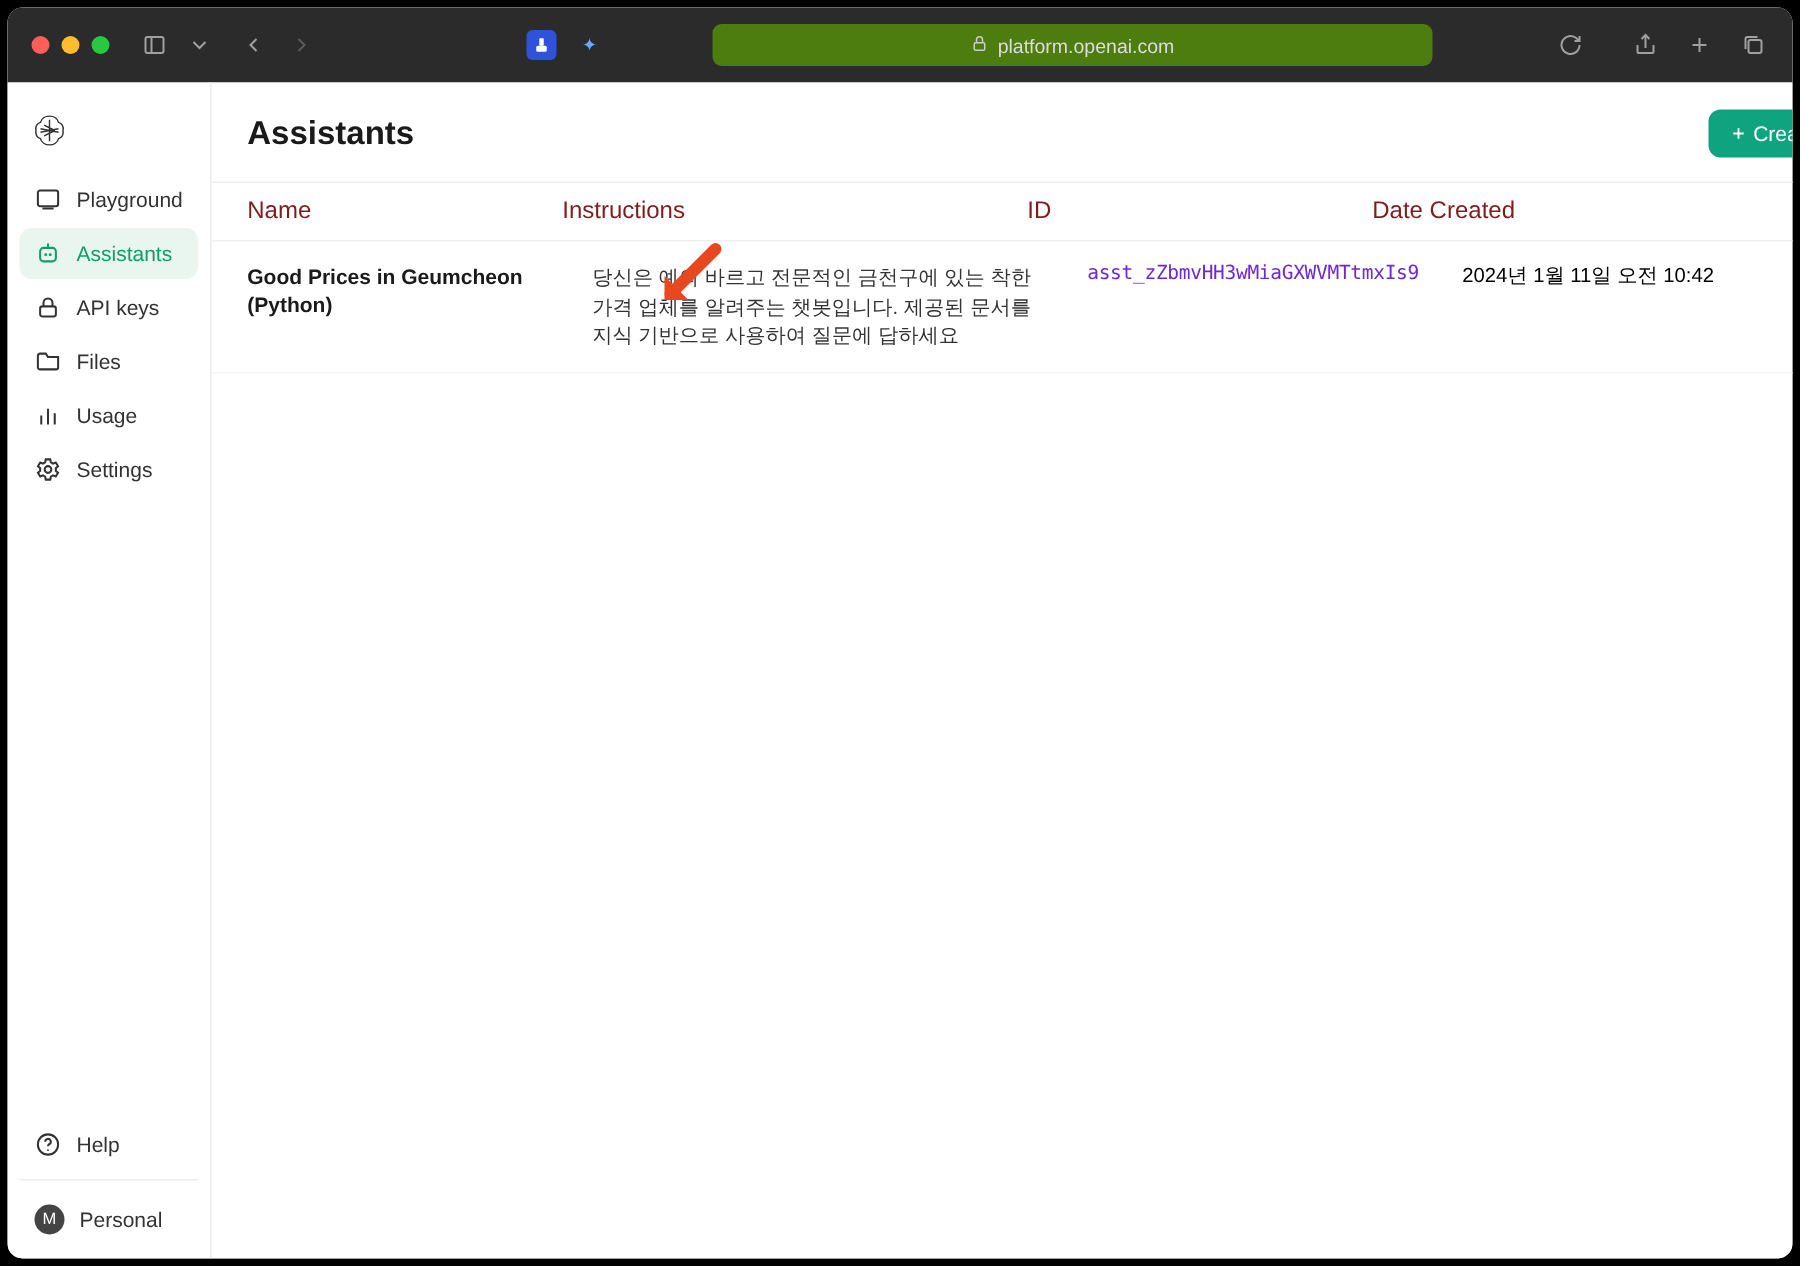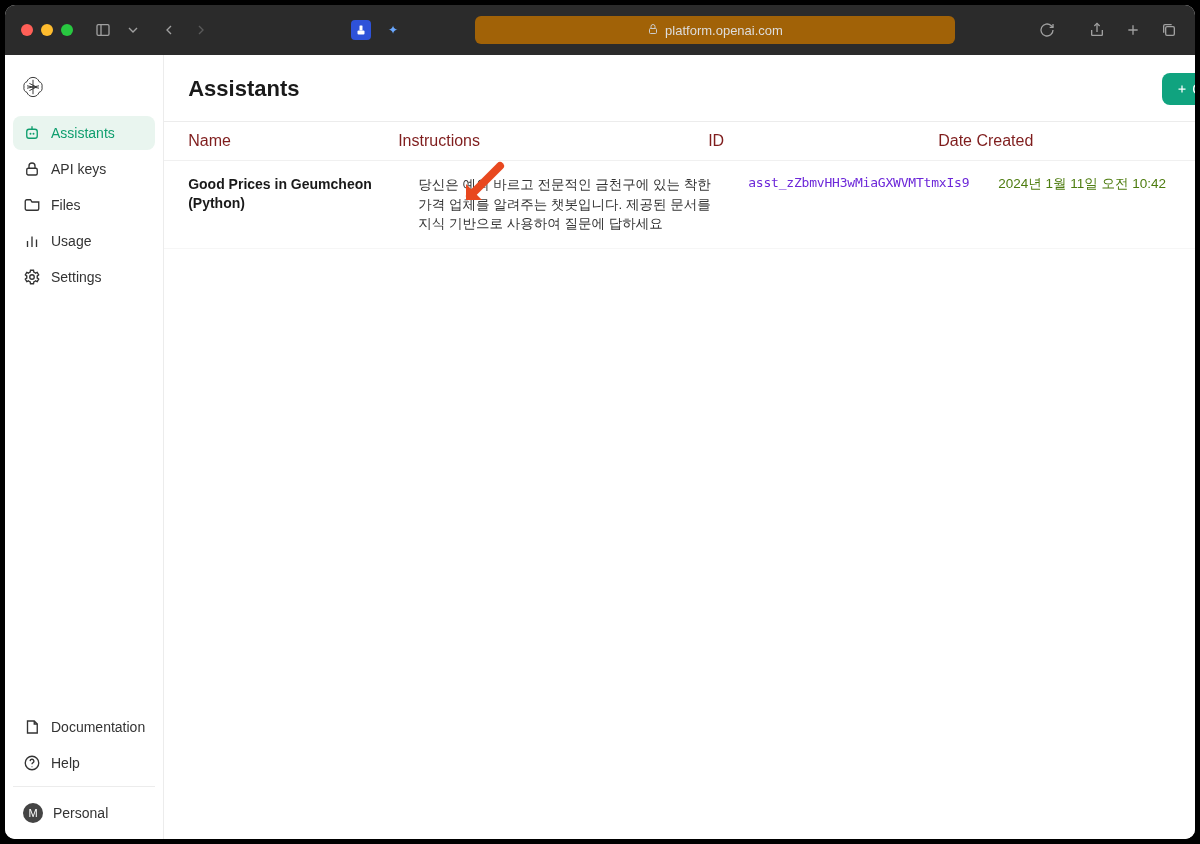--- a/index.html
+++ b/index.html
@@ -36,21 +36,21 @@
 .dot.red { background: #ff5f57; }
 .dot.yellow { background: #febc2e; }
 .dot.green { background: #28c840; }
 .chrome-icon { width: 20px; height: 20px; display:flex; align-items:center; justify-content:center; color:#a0a0a0; }
 .chrome-icon svg { width: 16px; height: 16px; stroke: currentColor; fill:none; stroke-width:2; }
 .nav-arrows { display:flex; gap:12px; margin-left:6px; margin-right: 20px;}
 .addr-wrap { flex:1; display:flex; justify-content:center;}
 .addr {
   width: 480px;
   height: 28px;
-  background: #a16207;
+  background: #4d7c0f;
   border-radius: 6px;
   display: flex;
   align-items: center;
   justify-content: center;
   gap: 6px;
   color: #ddd;
   font-size: 13px;
 }
 .addr .lock { font-size: 11px; }
 .right-chrome { display:flex; gap:16px; margin-left:20px; }
@@ -134,21 +134,21 @@
   padding: 14px 24px;
   font-size: 14px;
   color:#1a1a1a;
   align-items:flex-start;
   border-bottom:1px solid #f6f6f6;
   gap:20px;
 }
 .trow .name-cell { font-weight:600; line-height:1.35; padding-right:10px;}
 .trow .instr-cell { color:#333; line-height:1.45; font-size:13.5px; padding-right:14px;}
 .trow .id-cell { font-family: ui-monospace, SFMono-Regular, Menlo, monospace; font-size:13px; color:#6d28d9; letter-spacing:-0.2px; white-space:nowrap; overflow:hidden; text-overflow:ellipsis;}
-.trow .date-cell { font-size:13.5px; color:#4d7c0f; }
+.trow .date-cell { font-size:13.5px; color:#000000; }
 .row-menu { color:#777; cursor:pointer; display:flex; justify-content:center;}
 .row-menu svg {width:16px; height:4px;}
 
 
 .arrow {
   position:absolute;
   left: 296px;
   top: 105px;
   width: 46px;
   height: 46px;
@@ -243,20 +243,29 @@
   <div class="app">
 
     <div class="sidebar">
       <div class="logo-row">
         <svg viewBox="0 0 40 40" fill="none" stroke="#333" stroke-width="1.6">
           <path d="M20 4c5 0 9 3 10 7 4 1 6 5 5 9 1 4-1 8-5 9-1 4-5 7-10 7-5 0-9-3-10-7-4-1-6-5-5-9-1-4 1-8 5-9 1-4 5-7 10-7z"></path>
           <path d="M14 14l12 6M14 26l12-6M20 8v24M10 18l20 4M10 22l20-4"></path>
         </svg>
       </div>
       <div class="nav">
+        <div class="nav-item">
+          <span class="icon">
+              <svg viewBox="0 0 24 24">
+                <rect x="3" y="4" width="18" height="14" rx="2"></rect>
+                <line x1="7" y1="20" x2="17" y2="20"></line>
+              </svg>
+            </span>
+          <span>Playground</span>
+        </div>
         <div class="nav-item active">
           <span class="icon">
               <svg viewBox="0 0 24 24">
                 <rect x="5" y="7" width="14" height="12" rx="3"></rect>
                 <circle cx="10" cy="13" r="1.3" fill="currentColor" stroke="none"></circle>
                 <circle cx="14" cy="13" r="1.3" fill="currentColor" stroke="none"></circle>
                 <line x1="12" y1="3" x2="12" y2="7"></line>
               </svg>
             </span>
           <span>Assistants</span>
@@ -292,29 +301,20 @@
           <span class="icon">
               <svg viewBox="0 0 24 24">
                 <circle cx="12" cy="12" r="3"></circle>
                 <path d="M19 12a7 7 0 0 0-.1-1.2l2-1.6-2-3.4-2.4 1a7 7 0 0 0-2-1.2L14 3h-4l-.5 2.6a7 7 0 0 0-2 1.2l-2.4-1-2 3.4 2 1.6A7 7 0 0 0 5 12a7 7 0 0 0 .1 1.2l-2 1.6 2 3.4 2.4-1a7 7 0 0 0 2 1.2L10 21h4l.5-2.6a7 7 0 0 0 2-1.2l2.4 1 2-3.4-2-1.6c.1-.4.1-.8.1-1.2z"></path>
               </svg>
             </span>
           <span>Settings</span>
         </div>
       </div>
       <div class="bottom-nav">
-        <div class="nav-item">
-          <span class="icon">
-              <svg viewBox="0 0 24 24">
-                <path d="M6 4h9l4 4v12a0 0 0 0 1 0 0H6a0 0 0 0 1 0 0z"></path>
-                <polyline points="15 4 15 8 19 8"></polyline>
-              </svg>
-            </span>
-          <span>Documentation</span>
-        </div>
         <div class="nav-item">
           <span class="icon">
               <svg viewBox="0 0 24 24">
                 <circle cx="12" cy="12" r="9"></circle>
                 <path d="M9.5 9.5a2.5 2.5 0 1 1 3.5 2.3c-.8.4-1 1-1 1.7"></path>
                 <circle cx="12" cy="17" r="0.8" fill="currentColor" stroke="none"></circle>
               </svg>
             </span>
           <span>Help</span>
         </div>

